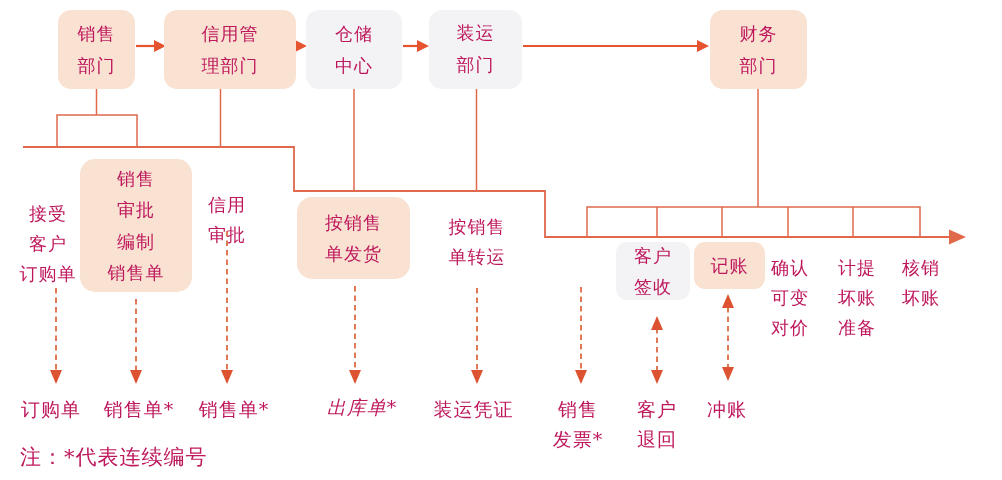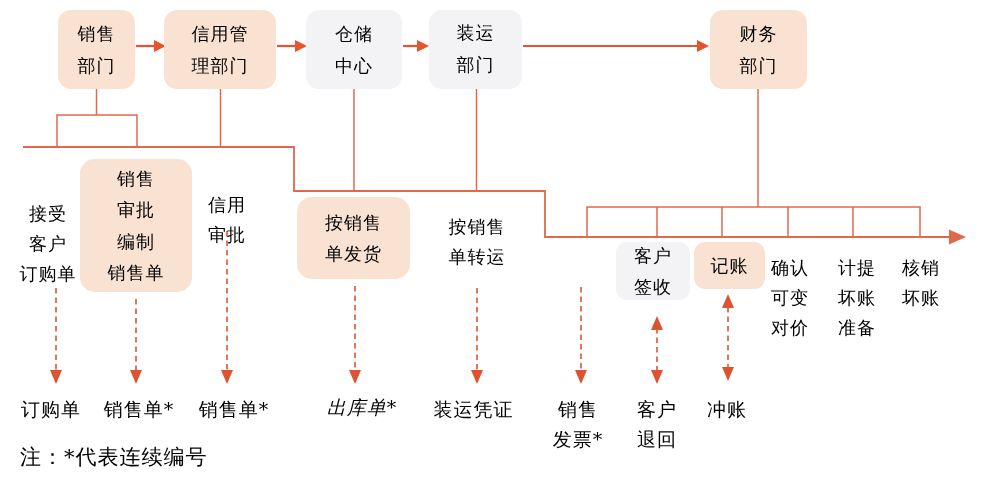--- a/index.html
+++ b/index.html
@@ -1,21 +1,21 @@
 <!DOCTYPE html>
 <html><head>
 <meta charset="utf-8">
 <style>
   html,body{margin:0;padding:0;background:#ffffff;}
   .canvas{
     position:relative;
     width:1002px;height:480px;
     background:#ffffff;
     font-family:"DejaVu Serif","Liberation Serif",serif;
-    color:#000000;
+    color:#be185d;
     overflow:hidden;
   }
   .layer{position:absolute;left:0;top:0;width:1002px;height:480px;}
   .node{
     position:absolute;
     display:flex;align-items:center;justify-content:center;
     text-align:center;
     white-space:pre-line;
   }
   .dept{
@@ -112,21 +112,21 @@
       <polygon class="dhead" points="657,384 651,370 663,370"></polygon>
 
       <line class="dash" x1="728" y1="307" x2="728" y2="368"></line>
       <polygon class="dhead" points="728,294 722,308 734,308"></polygon>
       <polygon class="dhead" points="728,381 722,367 734,367"></polygon>
     </g>
   </svg>
 
   <div class="node dept peach" style="left:58px;top:10px;width:77px;height:79px;">销售
 部门</div>
-  <div class="node dept peach" style="left:164px;top:10px;width:112px;height:79px;">信用管
+  <div class="node dept peach" style="left:164px;top:10px;width:132px;height:79px;">信用管
 理部门</div>
   <div class="node dept gray" style="left:306px;top:10px;width:96px;height:79px;">仓储
 中心</div>
   <div class="node dept gray" style="left:429px;top:10px;width:93px;height:79px;font-family:Liberation Serif, serif;">装运
 部门</div>
   <div class="node dept peach" style="left:710px;top:10px;width:97px;height:79px;">财务
 部门</div>
 
   <div class="actlabel" style="left:8px;top:199px;width:80px;">接受
 客户

